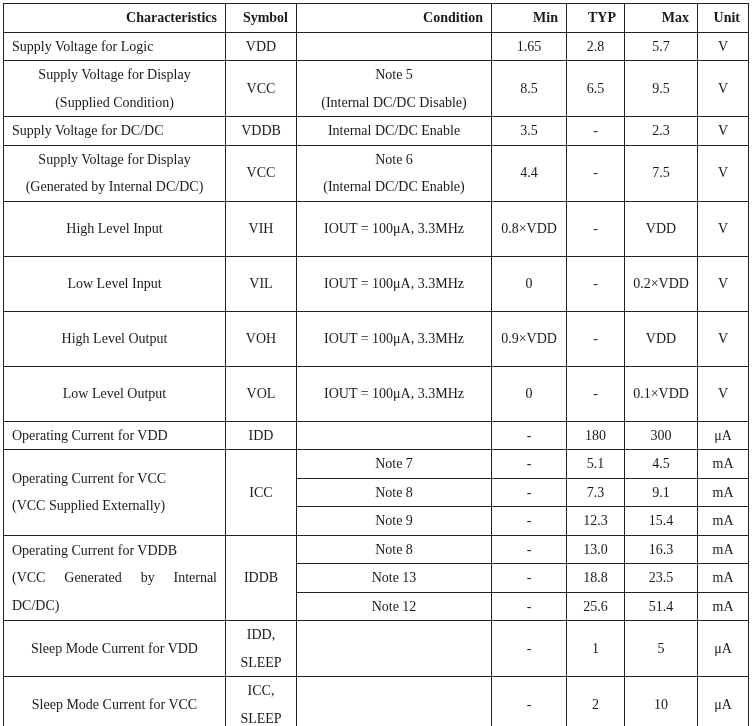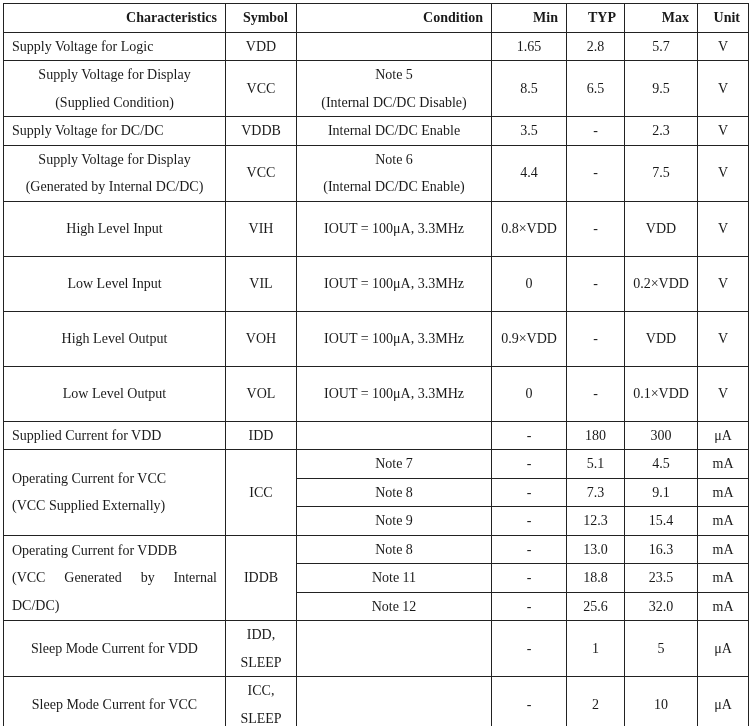--- a/index.html
+++ b/index.html
@@ -138,21 +138,21 @@
       <td class="l top">Low Level Output</td>
       <td class="c">VOL</td>
       <td class="c">IOUT = 100μA, 3.3MHz</td>
       <td class="c">0</td>
       <td class="c">-</td>
       <td class="c wrapnum">0.1×VDD</td>
       <td class="c">V</td>
     </tr>
 
     <tr class="h1">
-      <td class="l">Supplied Current for VDD</td>
+      <td class="l">Operating Current for VDD</td>
       <td class="c">IDD</td>
       <td class="c"></td>
       <td class="c">-</td>
       <td class="c">180</td>
       <td class="c">300</td>
       <td class="c">μA</td>
     </tr>
 
     <tr class="h1">
       <td class="l top" rowspan="3">
@@ -188,31 +188,31 @@
         <div>DC/DC)</div>
       </td>
       <td class="c" rowspan="3">IDDB</td>
       <td class="c">Note 8</td>
       <td class="c">-</td>
       <td class="c">13.0</td>
       <td class="c">16.3</td>
       <td class="c">mA</td>
     </tr>
     <tr class="h1">
-      <td class="c">Note 11</td>
+      <td class="c">Note 13</td>
       <td class="c">-</td>
       <td class="c">18.8</td>
       <td class="c">23.5</td>
       <td class="c">mA</td>
     </tr>
     <tr class="h1">
       <td class="c">Note 12</td>
       <td class="c">-</td>
       <td class="c">25.6</td>
-      <td class="c">32.0</td>
+      <td class="c">51.4</td>
       <td class="c">mA</td>
     </tr>
 
     <tr class="h2">
       <td class="l top">Sleep Mode Current for VDD</td>
       <td class="c">
         <div>IDD,</div>
         <div>SLEEP</div>
       </td>
       <td class="c"></td>

